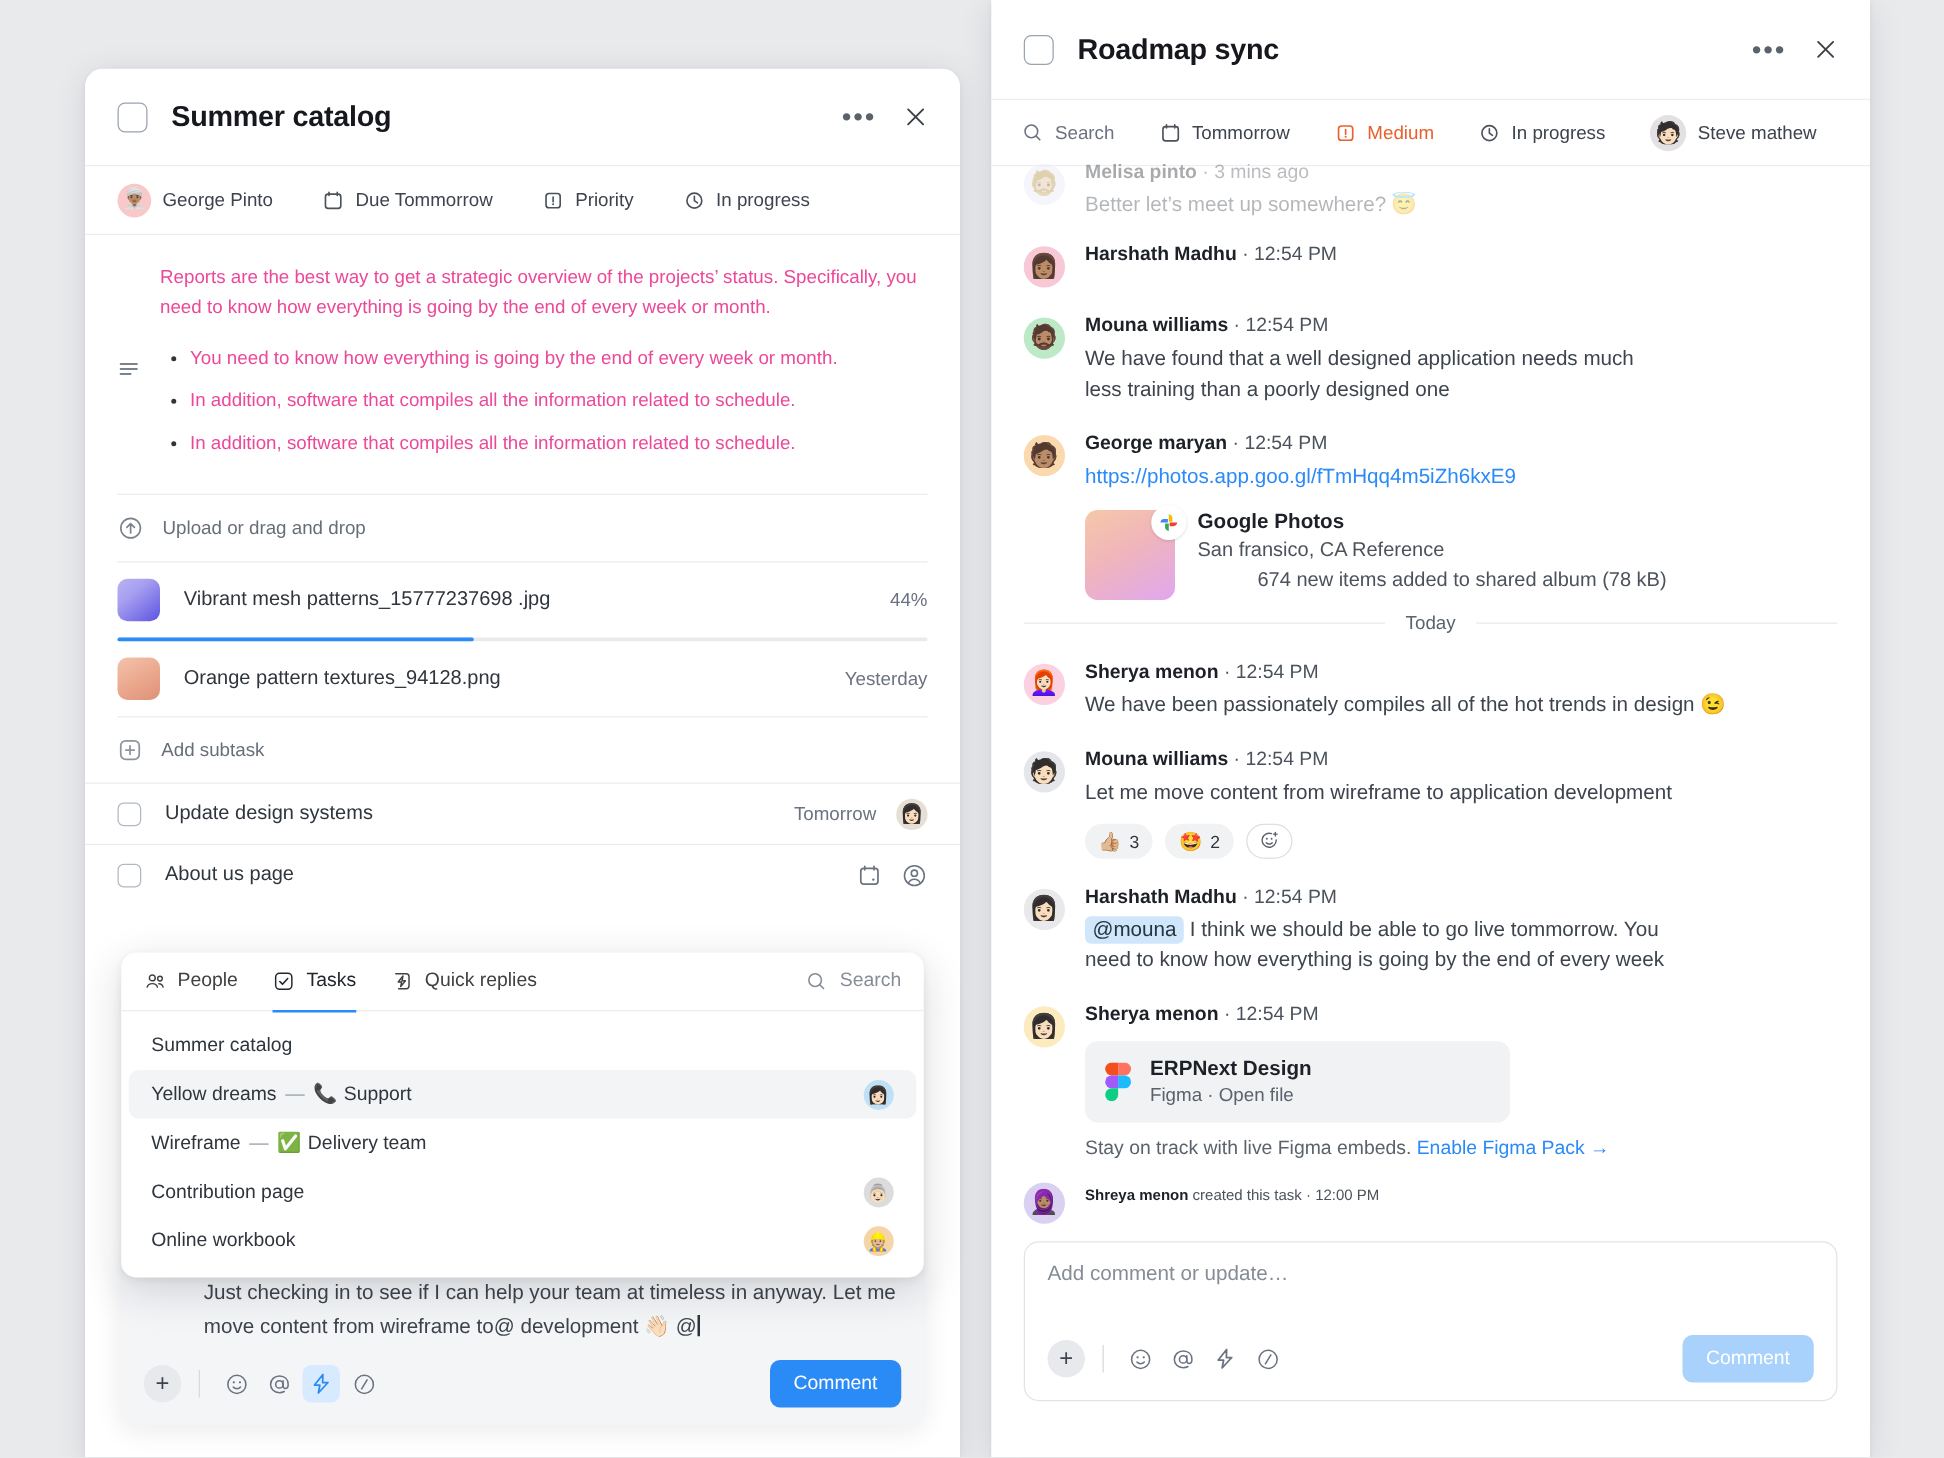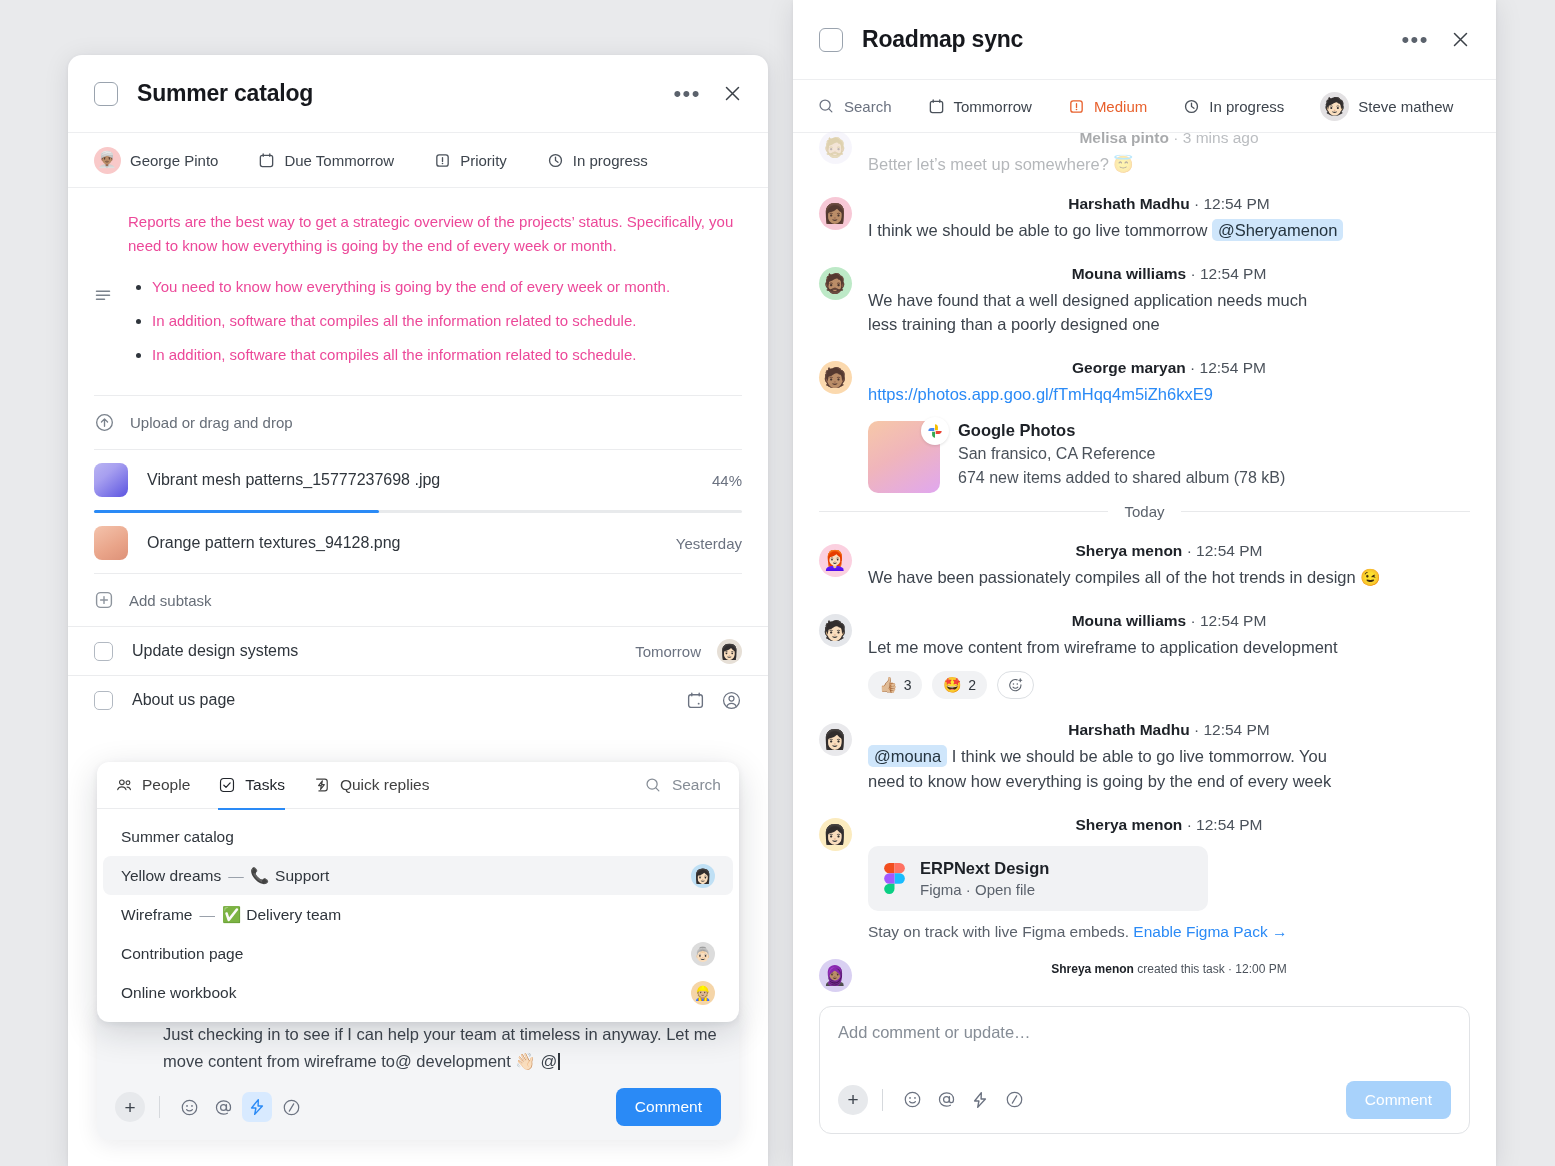--- a/index.html
+++ b/index.html
@@ -145,37 +145,37 @@
                  letter-spacing:-.2px; }
   #right-meta { height:53px; padding:0 24px; display:flex; align-items:center;
                 border-bottom:1px solid #edeef0; }
   #right-meta .meta-item + .meta-item { margin-left:36px; }
   .meta-item.warn { color:#e8602c; }
 
   #thread { padding:10px 26px 0 26px; }
   .msg { display:flex; gap:16px; margin-bottom:22px; }
   .msg-av { width:33px; height:33px; font-size:19px; margin-top:2px; }
   .msg-body { flex:1; min-width:0; }
-  .msg-head { font-size:15.5px; color:#4b525b; margin-bottom:5px;text-align:center; }
+  .msg-head { font-size:15.5px; color:#4b525b; margin-bottom:5px; }
   .msg-head b { color:#1d2127; font-weight:700; }
   .msg-text { font-size:16.5px; line-height:1.5; color:#3d444d; }
   .faded { opacity:.38; }
   .mention { background:#cfe6fb; color:#25343f; border-radius:5px; padding:2px 6px; }
   .link { color:#2a8af6; }
 
   .link-card { display:flex; gap:18px; margin-top:14px; align-items:flex-start; }
   .lc-thumb { width:72px; height:72px; border-radius:10px; flex:none;
               background:linear-gradient(150deg,#f6c8a8 0%,#f0b5bb 45%,#e0a7ef 100%);
               position:relative; }
   .gphoto { position:absolute; right:-9px; top:-4px; width:28px; height:28px;
             background:#fff; border-radius:50%; display:flex; align-items:center;
             justify-content:center; box-shadow:0 1px 3px rgba(0,0,0,.12); }
   .lc-title { font-size:16.5px; font-weight:700; color:#1d2127; }
   .lc-sub { font-size:16px; color:#4b525b; margin-top:5px; }
-  .lc-sub2 { font-size:16px; color:#4b525b; margin-top:6px; }
+  .lc-sub2 { font-size:16px; color:#4b525b; margin-top:6px;margin-left:48px; }
 
   .day-div { display:flex; align-items:center; gap:16px; margin:8px 0 22px 0; }
   .day-div .ln { flex:1; height:1px; background:#e8e9eb; }
   .day-div .lbl { font-size:15px; color:#5b626c; }
 
   .reactions { display:flex; gap:10px; margin-top:12px; }
   .react { height:28px; border-radius:14px; background:#f1f2f4; display:flex;
            align-items:center; gap:6px; padding:0 11px; font-size:14px; color:#2f353c; }
   .react .em { font-size:15px; }
   .react.add { background:#fff; border:1px solid #dcdfe3; padding:0 9px; }
@@ -516,24 +516,20 @@
       </div>
     </div>
 
     <div class="msg">
       <span class="avatar msg-av" style="background:#f7c8d6">👩🏽</span>
       <div class="msg-body">
         <div class="msg-head">
           <b>Harshath Madhu</b>
           <span> · </span>
           <span>12:54 PM</span>
-        </div>
-        <div class="msg-text">
-          <span>I think we should be able to go live tommorrow</span>
-          <span class="mention">@Sheryamenon</span>
         </div>
       </div>
     </div>
 
     <div class="msg">
       <span class="avatar msg-av" style="background:#bde9c7">🧔🏽</span>
       <div class="msg-body">
         <div class="msg-head">
           <b>Mouna williams</b>
           <span> · </span>

